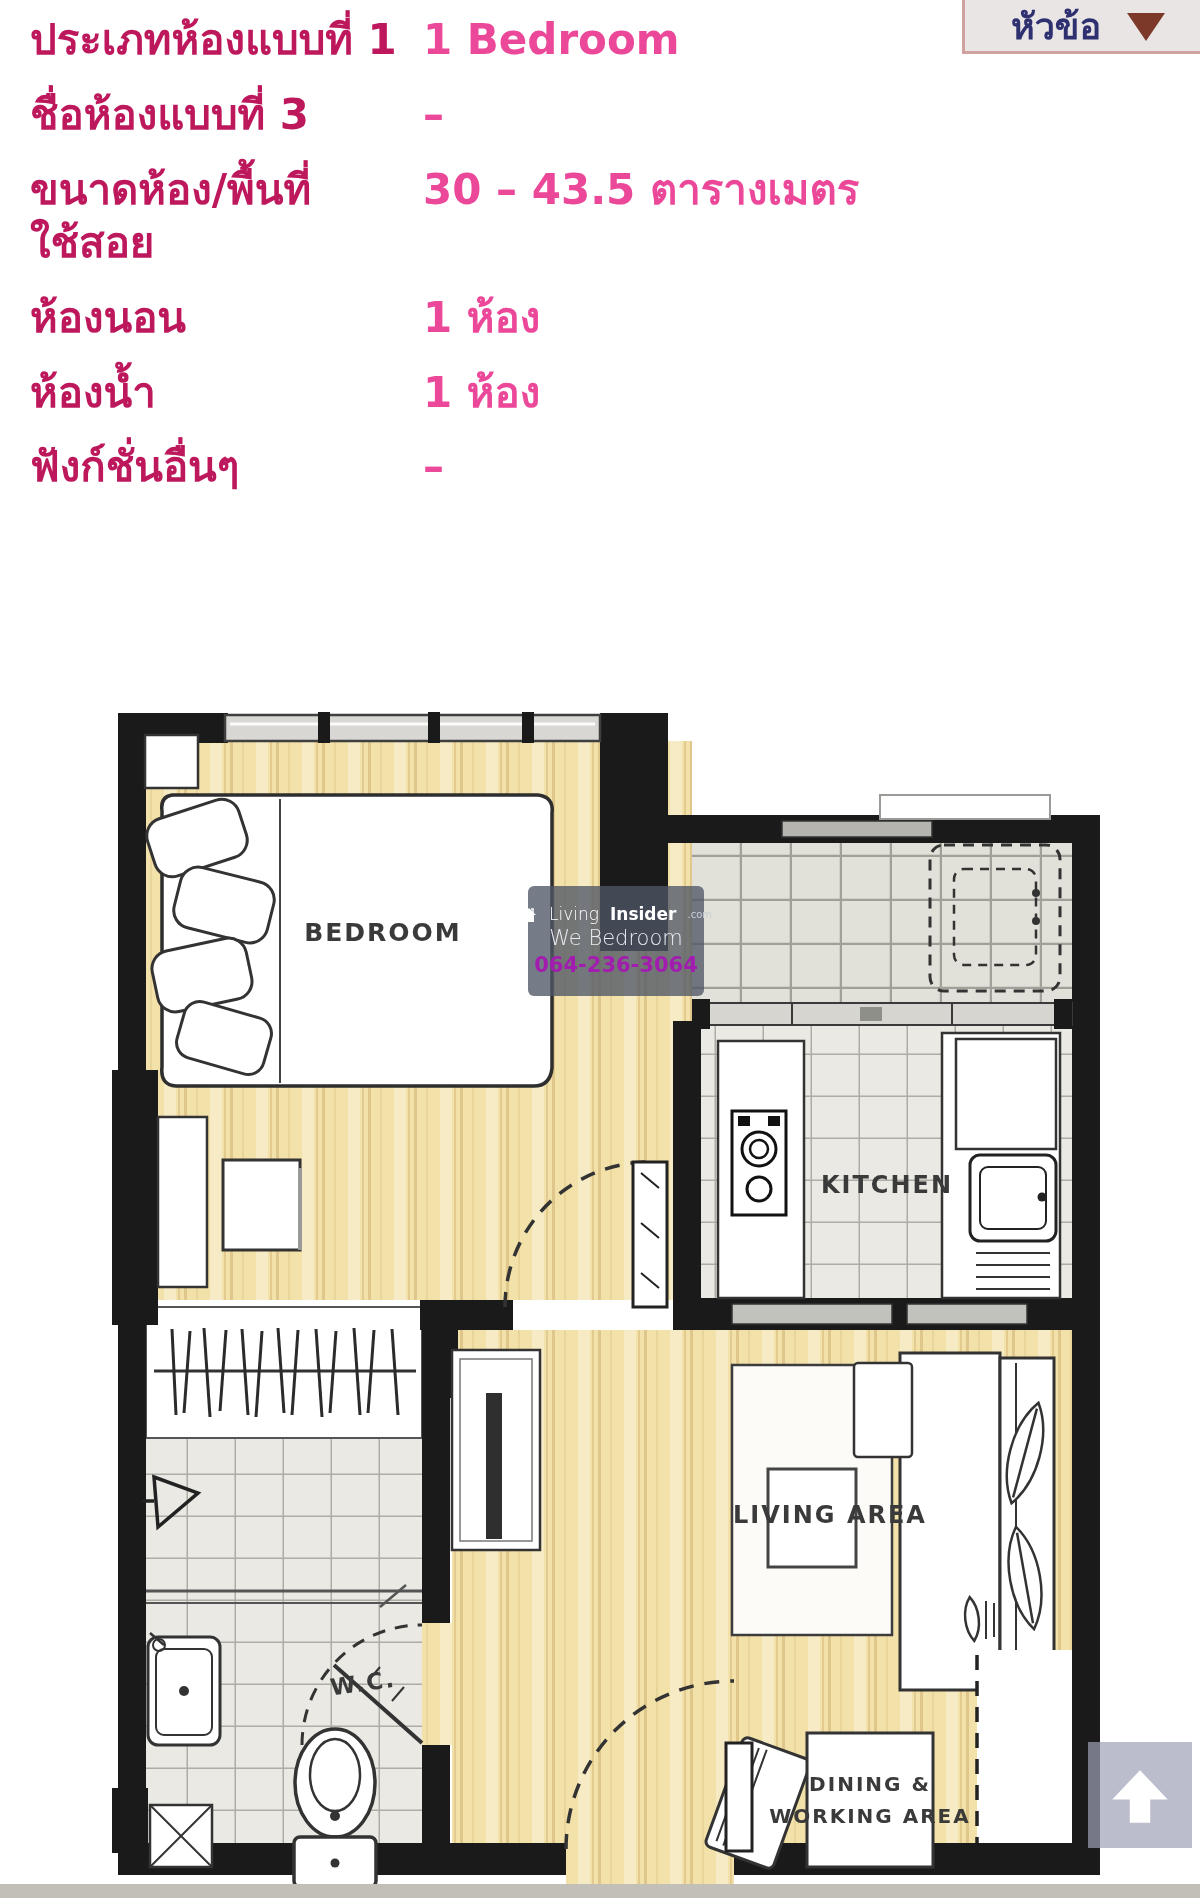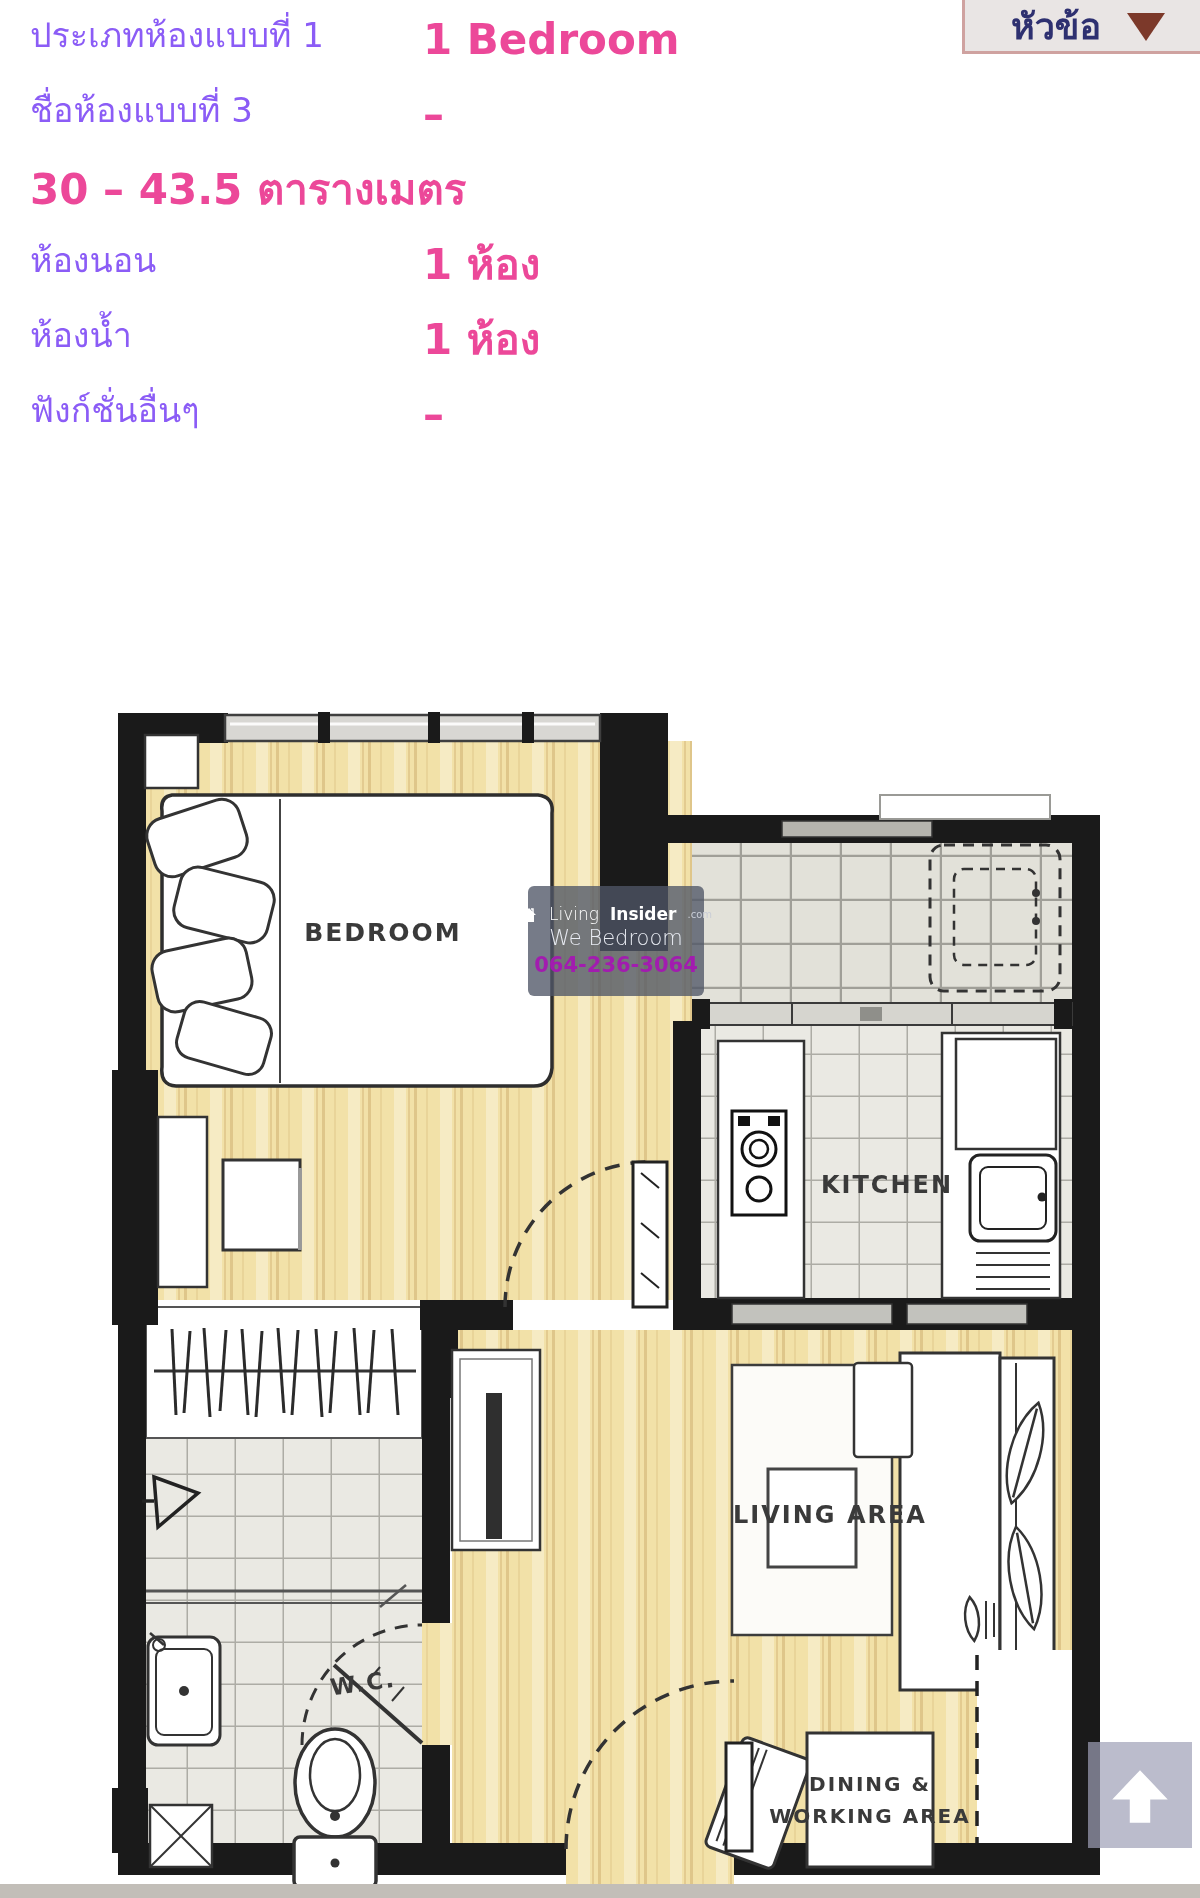--- a/index.html
+++ b/index.html
@@ -6,21 +6,21 @@
   body{
     width:1200px;height:1898px;position:relative;overflow:hidden;
     background:#ffffff;
     font-family:"DejaVu Sans","Liberation Sans",sans-serif;
   }
   
   .details{position:absolute;left:30px;top:14px;width:1150px;}
   .drow{display:flex;margin-bottom:22px;}
   .drow .lbl{
     width:393px;flex:0 0 393px;
-    font-size:34px;line-height:1.26;font-weight:400;color:#8b5cf6;
+    font-size:42px;line-height:1.26;font-weight:700;color:#be185d;
     white-space:pre-line;
   }
   .drow .val{
     font-size:42px;line-height:1.26;font-weight:600;color:#ec4899;
   }
   
   .topic-btn{
     position:absolute;left:962px;top:-18px;width:252px;height:72px;
     background:#e9e5e4;border:3px solid #cfa2a0;box-sizing:border-box;
     display:flex;align-items:flex-end;justify-content:center;gap:26px;
@@ -69,20 +69,22 @@
 <div class="details">
   <div class="drow">
     <div class="lbl">ประเภทห้องแบบที่ 1</div>
     <div class="val">1 Bedroom</div>
   </div>
   <div class="drow">
     <div class="lbl">ชื่อห้องแบบที่ 3</div>
     <div class="val">–</div>
   </div>
   <div class="drow">
+    <div class="lbl">ขนาดห้อง/พื้นที่
+ใช้สอย</div>
     <div class="val">30 – 43.5 ตารางเมตร</div>
   </div>
   <div class="drow">
     <div class="lbl">ห้องนอน</div>
     <div class="val">1 ห้อง</div>
   </div>
   <div class="drow">
     <div class="lbl">ห้องน้ำ</div>
     <div class="val">1 ห้อง</div>
   </div>

